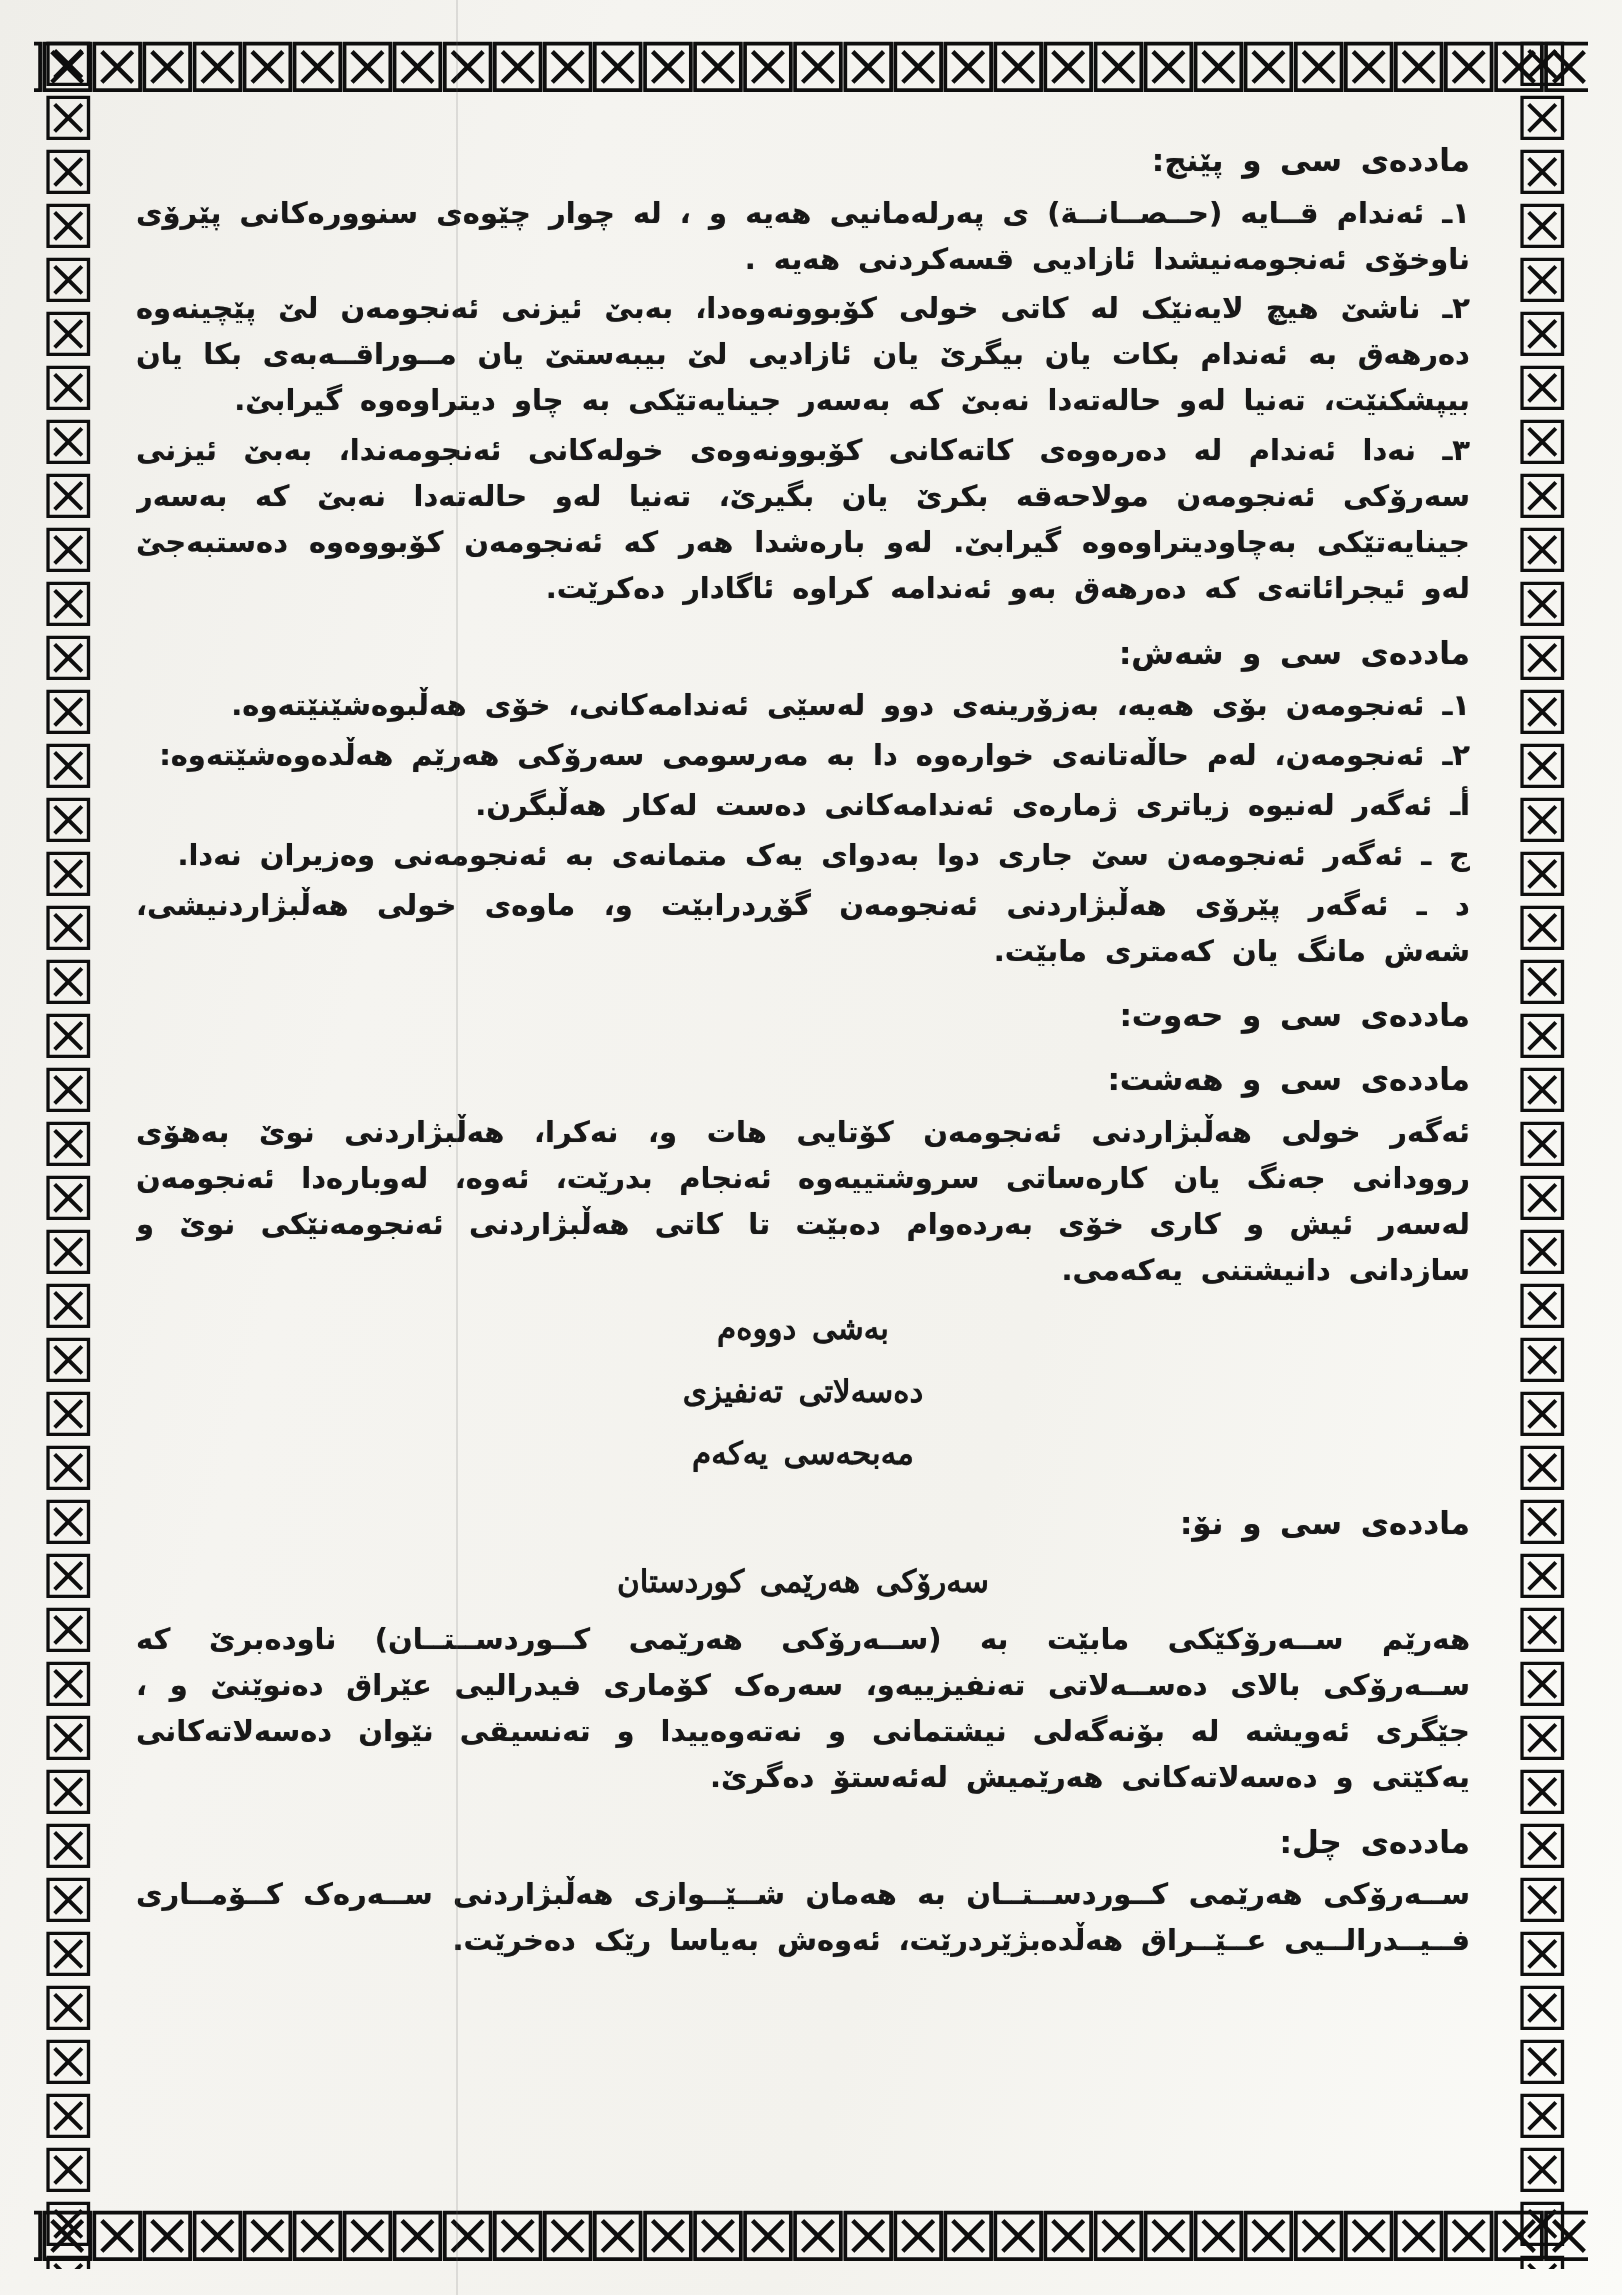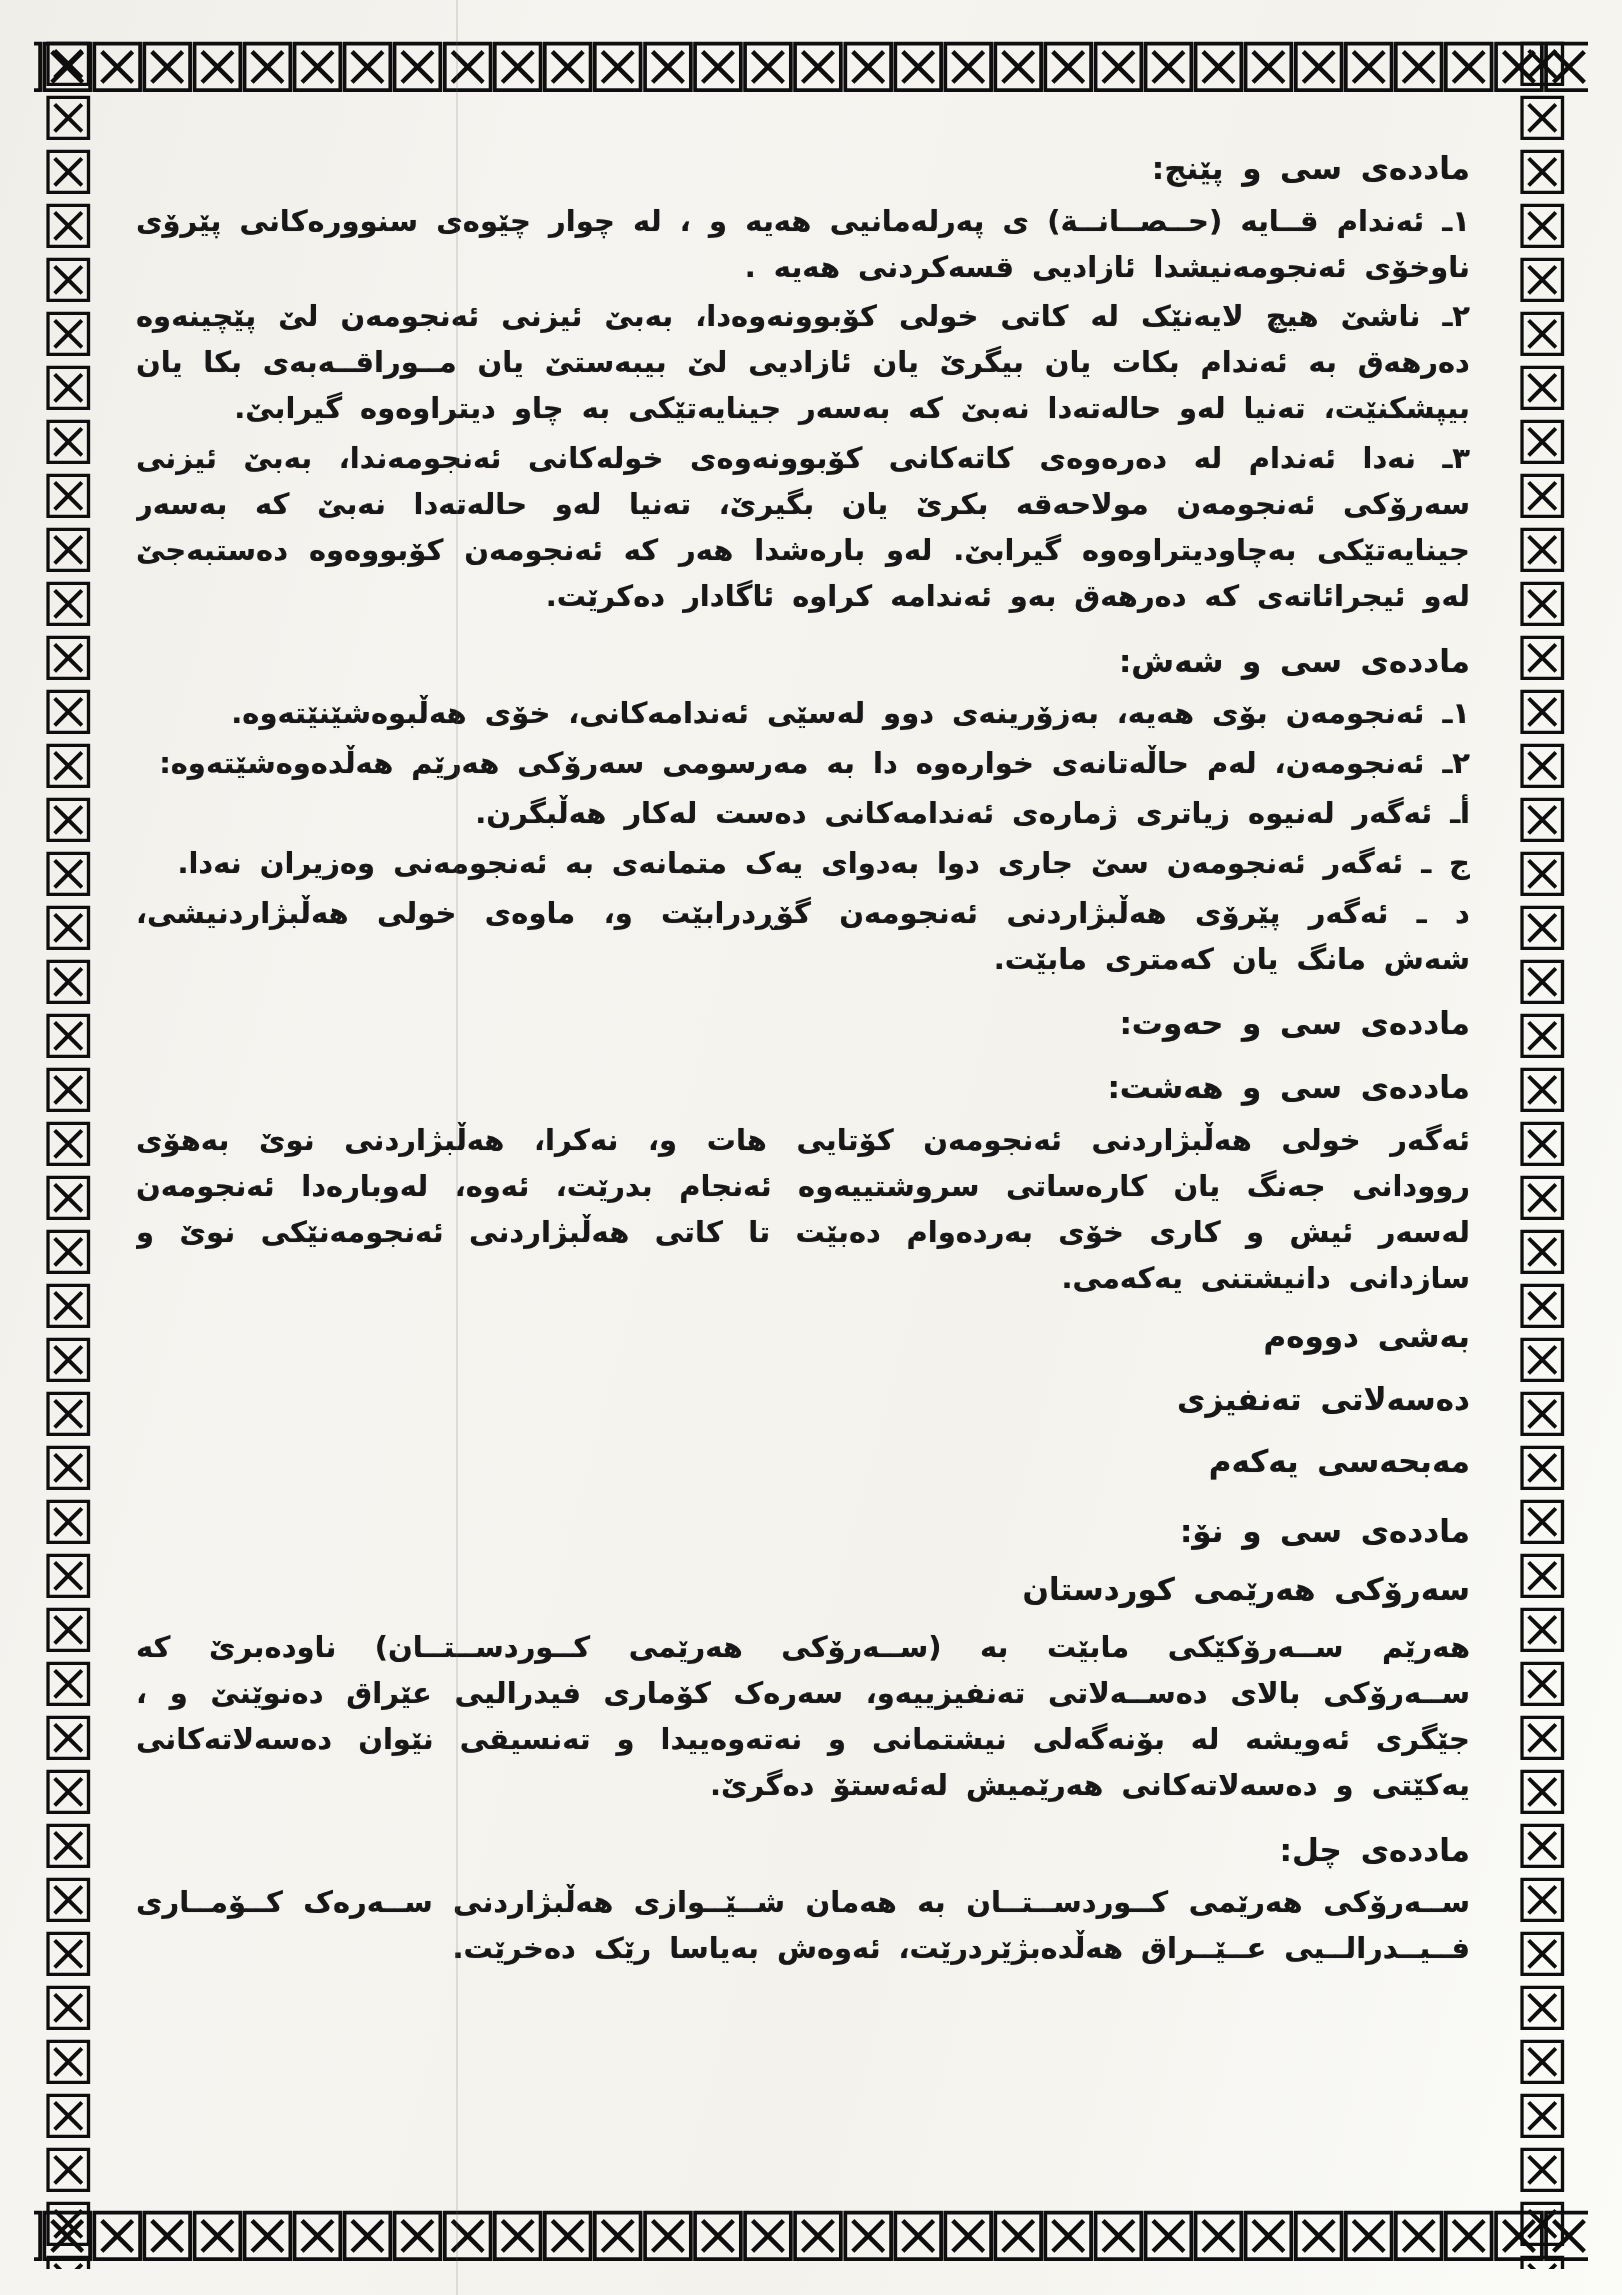--- a/index.html
+++ b/index.html
@@ -45,22 +45,22 @@
     font-weight:700;
     font-size:29px;
     line-height:46px;
     word-spacing:7.9px;
     text-align:justify;
     text-shadow:0 0 0.7px rgba(20,20,20,.55);
     z-index:2;
   }
   .blk{margin:0 0 3.9px;}
   .blk.heading{font-size:31px;margin:18.3px 0 6.5px;text-align:right;}
-  .blk.heading:first-child{margin-top:8px;}
-  .blk.center{font-size:31px;margin:7.9px 0;line-height:55px;}
+  .blk.heading:first-child{margin-top:0;}
+  .blk.center{text-align:center;font-size:31px;margin:7.9px 0;line-height:55px;font-family:Liberation Serif, serif;}
 </style>
 </head>
 <body>
 
 <div class="page">
 
   <div class="ornament border-top" style="color: rgb(14, 14, 14);">☒☒☒☒☒☒☒☒☒☒☒☒☒☒☒☒☒☒☒☒☒☒☒☒☒☒☒☒☒☒☒☒☒☒☒☒☒☒☒☒☒☒☒☒☒☒☒☒</div>
   <div class="ornament border-bottom" style="color: rgb(14, 14, 14);">☒☒☒☒☒☒☒☒☒☒☒☒☒☒☒☒☒☒☒☒☒☒☒☒☒☒☒☒☒☒☒☒☒☒☒☒☒☒☒☒☒☒☒☒☒☒☒☒</div>
   <div class="ornament border-left" style="color: rgb(14, 14, 14);">☒☒☒☒☒☒☒☒☒☒☒☒☒☒☒☒☒☒☒☒☒☒☒☒☒☒☒☒☒☒☒☒☒☒☒☒☒☒☒☒☒☒☒☒☒☒☒☒☒☒</div>
   <div class="ornament border-right" style="color: rgb(14, 14, 14);">☒☒☒☒☒☒☒☒☒☒☒☒☒☒☒☒☒☒☒☒☒☒☒☒☒☒☒☒☒☒☒☒☒☒☒☒☒☒☒☒☒☒☒☒☒☒☒☒☒☒</div>

